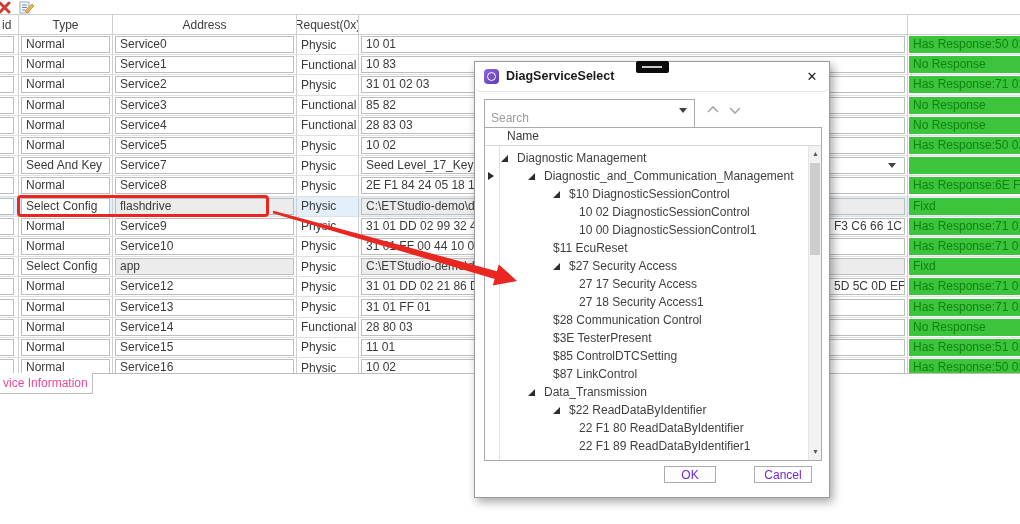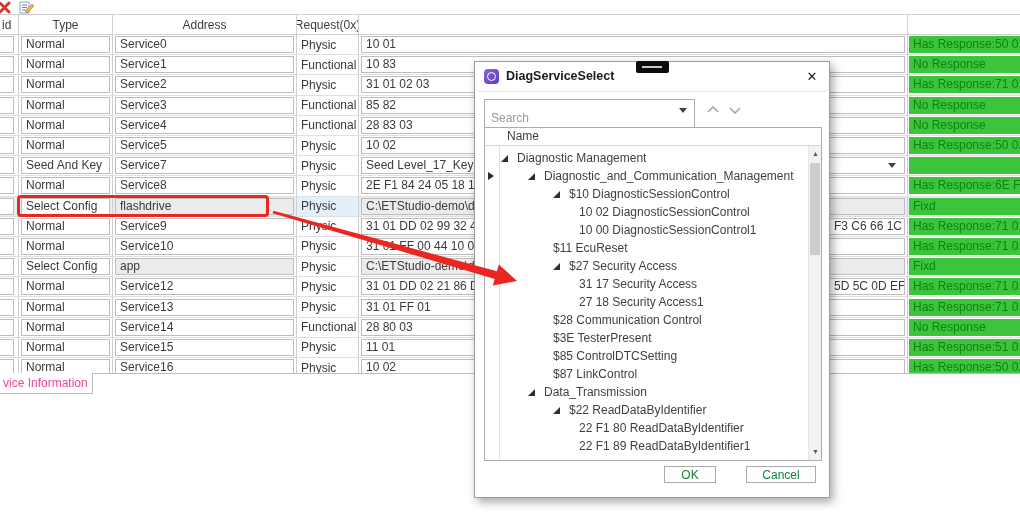--- a/index.html
+++ b/index.html
@@ -54,22 +54,22 @@
   .trees{position:absolute;left:14px;top:18px;right:13px;bottom:0;padding-top:3px;overflow:hidden;}
   .titem{height:18px;display:flex;align-items:center;font-size:12px;color:#3F3F3F;white-space:nowrap;}
   .titem .exp{width:16px;flex:none;display:flex;align-items:flex-end;}
   .titem .exp i{display:block;width:0;height:0;border-left:7px solid transparent;border-bottom:7px solid #2E2E2E;}
   .lvl0{padding-left:2px;} .lvl1{padding-left:29px;} .lvl2{padding-left:54px;} .lvl3{padding-left:80px;}
   .vscroll{position:absolute;right:0;top:18px;bottom:0;width:13px;background:#F2F2F2;border-left:1px solid #E5E5E5;box-sizing:border-box;}
   .sbtn{position:absolute;left:0;width:13px;height:16px;text-align:center;font-size:7px;color:#5A5A5A;line-height:16px;}
   .sbtn.up{top:0;} .sbtn.down{bottom:0;}
   .sthumb{position:absolute;left:1px;top:17px;width:10px;height:92px;background:#CDCDCD;}
   .dfoot{position:absolute;left:0;right:0;bottom:0;height:38px;}
-  .dbtn{position:absolute;top:7px;height:17px;border:1px solid #ACACAC;background:#FDFDFD;box-sizing:border-box;font-size:12px;color:#15803d;text-align:center;line-height:15px;cursor:default;}
-  .dbtn.ok{left:189px;width:52px;} .dbtn.cancel{left:271px;width:70px;}
+  .dbtn{position:absolute;top:7px;height:17px;border:1px solid #ACACAC;background:#FDFDFD;box-sizing:border-box;font-size:12px;color:#6d28d9;text-align:center;line-height:15px;cursor:default;}
+  .dbtn.ok{left:189px;width:52px;} .dbtn.cancel{left:279px;width:58px;}
 
   
   .redrect{position:absolute;left:17px;top:195px;width:252px;height:22px;border:3px solid #E9261F;border-radius:4px;z-index:60;box-sizing:border-box;}
   #anno{position:absolute;inset:0;z-index:60;pointer-events:none;}
 </style>
 </head>
 <body>
 
 <div id="app">
 
@@ -467,21 +467,21 @@
           <div class="titem lvl2">
             <span>$11 EcuReset</span>
           </div>
           <div class="titem lvl2">
             <span class="exp">
               <i></i>
             </span>
             <span>$27 Security Access</span>
           </div>
           <div class="titem lvl3">
-            <span>31 17 Security Access</span>
+            <span>27 17 Security Access</span>
           </div>
           <div class="titem lvl3">
             <span>27 18 Security Access1</span>
           </div>
           <div class="titem lvl2">
             <span>$28 Communication Control</span>
           </div>
           <div class="titem lvl2">
             <span>$3E TesterPresent</span>
           </div>

